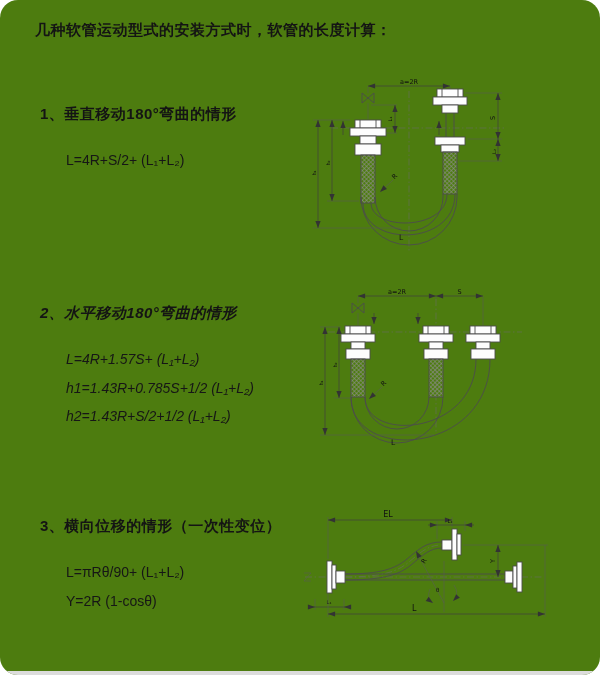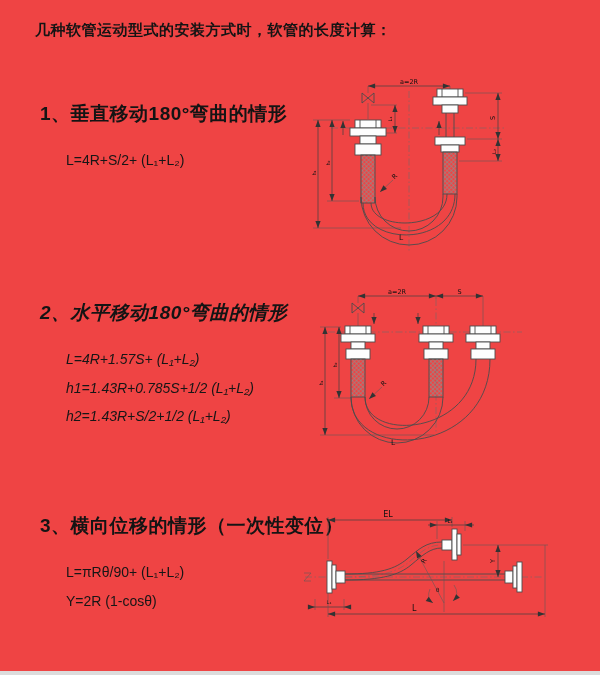--- a/index.html
+++ b/index.html
@@ -1,27 +1,28 @@
 <!DOCTYPE html>
 <html><head>
 <meta charset="utf-8">
 <style>
   html,body{margin:0;padding:0;background:#ffffff;}
   .page{
-    position:relative;width:600px;height:675px;background:#ef4444;
+    position:relative;width:600px;height:675px;background:#4d7c0f;
     font-family:"Liberation Sans","DejaVu Sans",sans-serif;color:#111;
     overflow:hidden;
+    border-radius:18px;
   }
   .page-edge{position:absolute;left:0;bottom:0;width:600px;height:4px;background:#dcdcdc;}
   .title{
     position:absolute;left:35px;top:21px;font-size:15px;font-weight:600;
     letter-spacing:0.5px;white-space:nowrap;color:#141414;
   }
   .section{position:absolute;left:40px;}
-  .heading{font-size:19px;font-weight:600;letter-spacing:0.5px;white-space:nowrap;color:#141414;height:20px;line-height:20px;}
+  .heading{font-size:15px;font-weight:600;letter-spacing:0.5px;white-space:nowrap;color:#141414;height:20px;line-height:20px;}
   .formulas{margin:22px 0 0 26px;}
   .formula{
     font-size:14px;height:28.5px;line-height:28.5px;white-space:nowrap;color:#161616;
     font-family:"Liberation Sans","DejaVu Sans",sans-serif;
   }
   #s1{top:104px;} #s2{top:303px;font-style:italic;} #s3{top:516px;}
   .diagram{position:absolute;}
   #d1{left:305px;top:73px;} #d2{left:312px;top:283px;} #d3{left:300px;top:495px;}
   svg{display:block;}
   svg text{font-family:"DejaVu Sans","Liberation Sans",sans-serif;fill:#111;}

